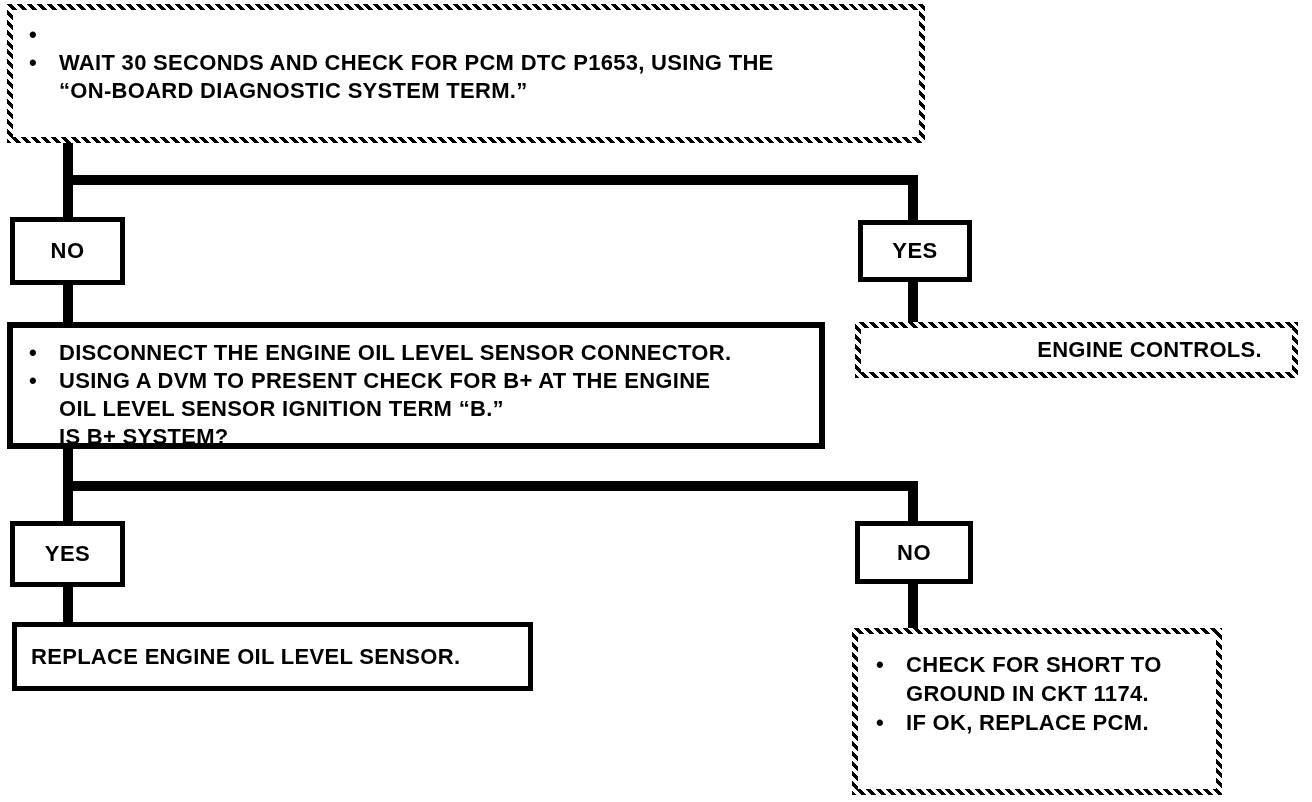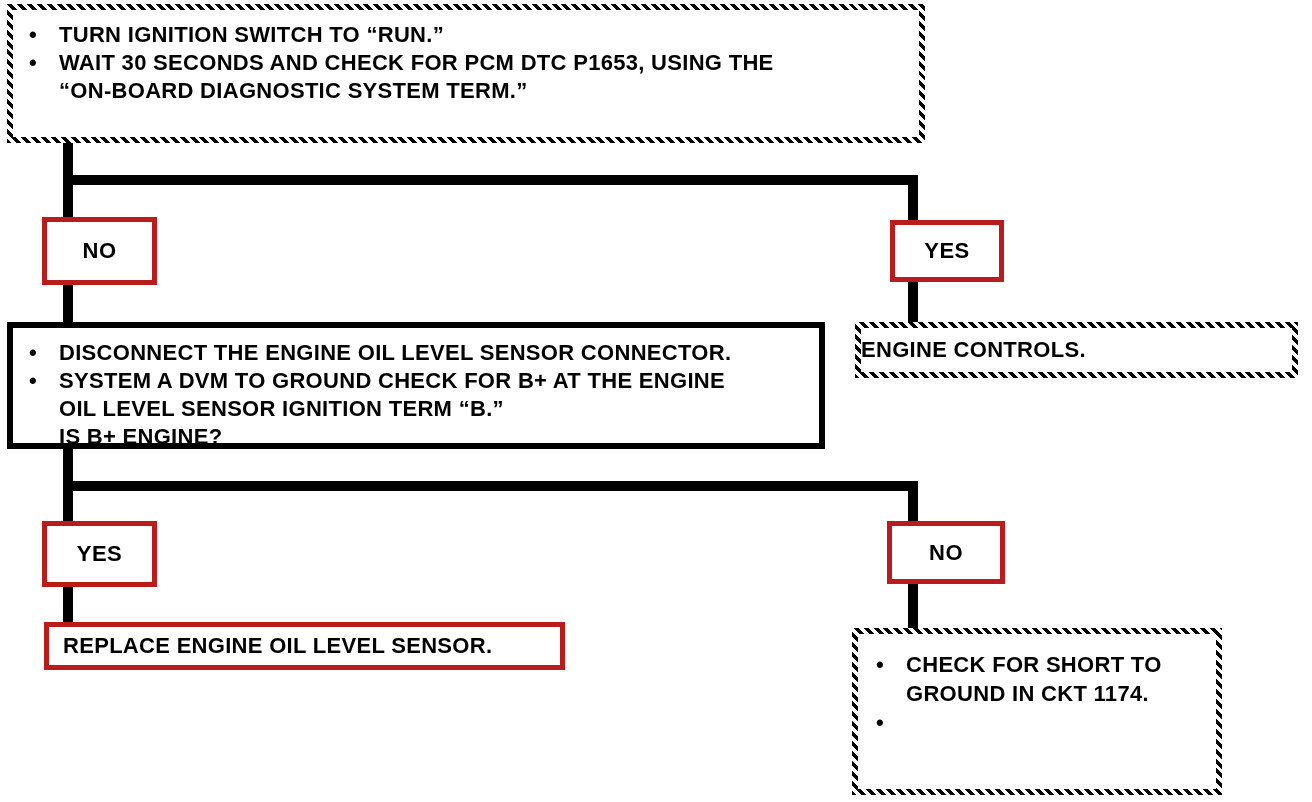--- a/index.html
+++ b/index.html
@@ -3,21 +3,21 @@
 <meta charset="utf-8">
 <style>
   html,body{margin:0;padding:0;background:#ffffff;}
   .canvas{
     position:relative;width:1312px;height:802px;background:#ffffff;
     font-family:"Liberation Sans",sans-serif;font-weight:bold;color:#000;
     overflow:hidden;
   }
   .node{position:absolute;box-sizing:border-box;background:#fff;}
   .solid{border:6px solid #000;}
-  .solid-thin{border:5px solid #b91c1c;margin-left:32px;}
+  .solid-thin{border:5px solid #000000;}
   .hatched{
     border:6px dashed #000;
     border-image:repeating-linear-gradient(45deg,#000 0 3.5px,#fff 3.5px 7px) 6;
   }
   .line{position:absolute;background:#000;}
   .txt{font-size:22px;line-height:28px;letter-spacing:.3px;}
   .row{display:flex;}
   .bullet{width:30px;flex:0 0 30px;text-align:left;}
   .label-box{display:flex;align-items:center;justify-content:center;font-size:22px;letter-spacing:.5px;}
   .pad{padding:11px 10px 0 16px;}
@@ -34,21 +34,20 @@
   <div class="line" style="left:908px;top:280px;width:10px;height:45px;"></div>
   <div class="line" style="left:63px;top:447px;width:10px;height:78px;"></div>
   <div class="line" style="left:63px;top:481px;width:855px;height:10px;"></div>
   <div class="line" style="left:908px;top:481px;width:10px;height:43px;"></div>
   <div class="line" style="left:63px;top:585px;width:10px;height:40px;"></div>
   <div class="line" style="left:908px;top:582px;width:10px;height:49px;"></div>
 
   <div class="node hatched txt pad" style="left:7px;top:4px;width:918px;height:139px;">
     <div class="row">
       <span class="bullet">•</span>
-      <span>TURN IGNITION SWITCH TO “RUN.”</span>
     </div>
     <div class="row">
       <span class="bullet">•</span>
       <span>WAIT 30 SECONDS AND CHECK FOR PCM DTC P1653, USING THE</span>
     </div>
     <div class="row">
       <span class="bullet"></span>
       <span>“ON-BOARD DIAGNOSTIC SYSTEM TERM.”</span>
     </div>
   </div>
@@ -60,54 +59,55 @@
     <span>YES</span>
   </div>
 
   <div class="node solid txt pad" style="left:7px;top:322px;width:818px;height:127px;">
     <div class="row">
       <span class="bullet">•</span>
       <span>DISCONNECT THE ENGINE OIL LEVEL SENSOR CONNECTOR.</span>
     </div>
     <div class="row">
       <span class="bullet">•</span>
-      <span>SYSTEM A DVM TO GROUND CHECK FOR B+ AT THE ENGINE</span>
+      <span>USING A DVM TO PRESENT CHECK FOR B+ AT THE ENGINE</span>
     </div>
     <div class="row">
       <span class="bullet"></span>
       <span>OIL LEVEL SENSOR IGNITION TERM “B.”</span>
     </div>
     <div class="row">
       <span class="bullet"></span>
-      <span>IS B+ ENGINE?</span>
+      <span>IS B+ SYSTEM?</span>
     </div>
   </div>
 
-  <div class="node hatched txt" style="left:855px;top:322px;width:443px;height:56px;display:flex;align-items:center;padding-right:30px;">
+  <div class="node hatched txt" style="left:855px;top:322px;width:443px;height:56px;display:flex;align-items:center;justify-content:flex-end;padding-right:30px;">
     <span>ENGINE CONTROLS.</span>
   </div>
 
   <div class="node solid-thin label-box" style="left:10px;top:521px;width:115px;height:66px;">
     <span>YES</span>
   </div>
   <div class="node solid-thin label-box" style="left:855px;top:521px;width:118px;height:63px;">
     <span>NO</span>
   </div>
 
-  <div class="node solid-thin txt" style="left:12px;top:622px;width:521px;height:48px;display:flex;align-items:center;padding-left:14px;">
+  <div class="node solid-thin txt" style="left:12px;top:622px;width:521px;height:69px;display:flex;align-items:center;padding-left:14px;">
     <span>REPLACE ENGINE OIL LEVEL SENSOR.</span>
   </div>
 
   <div class="node hatched txt" style="left:852px;top:628px;width:370px;height:167px;padding:16px 8px 0 18px;line-height:29px;">
     <div class="row">
       <span class="bullet">•</span>
       <span>CHECK FOR SHORT TO</span>
     </div>
     <div class="row">
       <span class="bullet"></span>
       <span>GROUND IN CKT 1174.</span>
     </div>
     <div class="row">
       <span class="bullet">•</span>
+      <span>IF OK, REPLACE PCM.</span>
     </div>
   </div>
 
 </div>
 
 </body></html>

